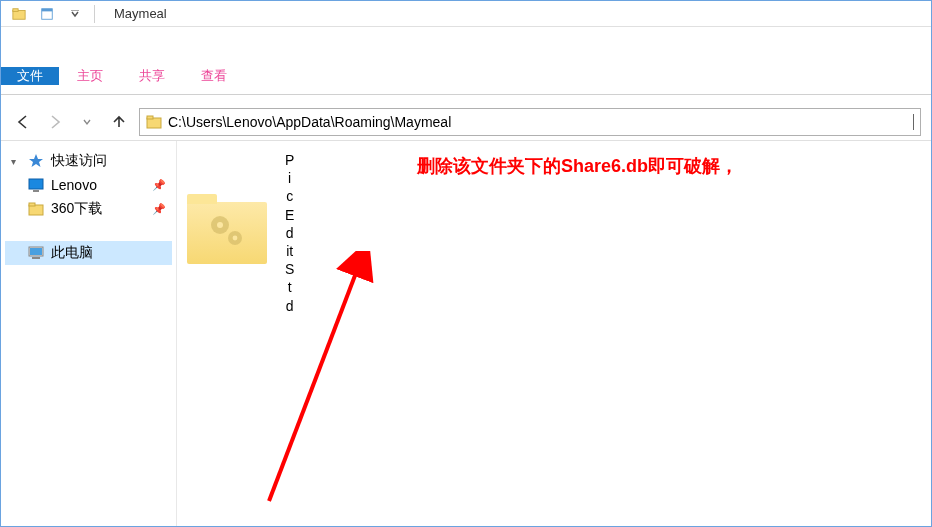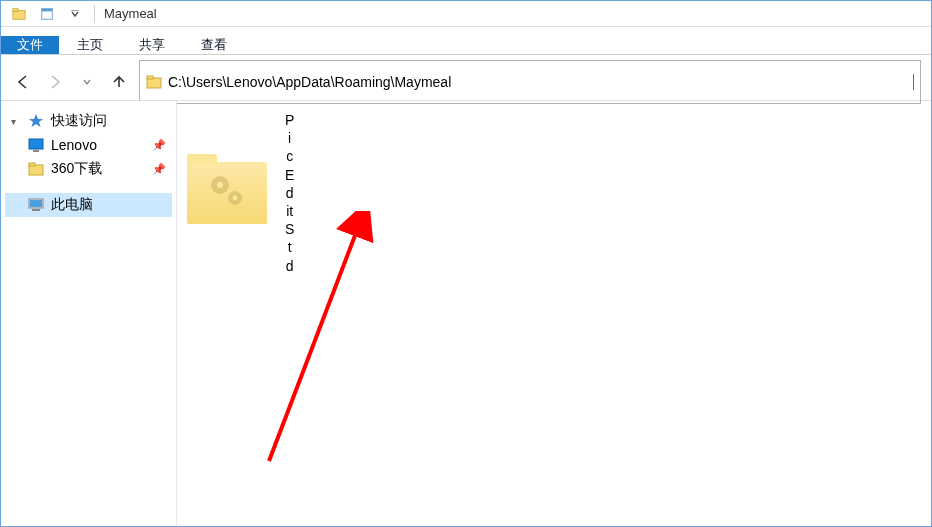--- a/index.html
+++ b/index.html
@@ -2,36 +2,36 @@
 <html><head>
   <meta charset="utf-8">
   <style>
     * { margin: 0; padding: 0; box-sizing: border-box; font-family: "Microsoft YaHei", "Segoe UI", sans-serif; }
     body { width: 932px; height: 527px; background: #fff; overflow: hidden; position: relative; border: 1px solid #6aa3e0; }
     
     
     .titlebar { height: 26px; background: #fff; display: flex; align-items: center; padding-left: 6px; gap: 4px; border-bottom: 1px solid #e0e0e0; }
     .tb-icon { width: 16px; height: 16px; display: flex; align-items: center; justify-content: center; }
     .tb-sep { width: 1px; height: 18px; background: #d0d0d0; margin: 0 3px; }
-    .tb-title { font-size: 13px; color: #333; margin-left: 2px; }
+    .tb-title { font-size: 13px; color: #333; margin-left: 12px; }
     .qat-btn { width: 24px; height: 22px; display: flex; align-items: center; justify-content: center; cursor: pointer; }
     
     
-    .ribbon { height: 28px; background: #fff; display: flex; align-items: flex-end; border-bottom: 1px solid #d0d0d0; }
+    .ribbon { height: 28px; background: #fff; display: flex; align-items: flex-start; border-bottom: 1px solid #d0d0d0; margin-top: 40px; }
     .file-tab { background: #1979ca; color: #fff; padding: 0 16px; display: flex; align-items: center; font-size: 13px; cursor: pointer; }
-    .ribbon-tab { padding: 0 18px; display: flex; align-items: center; font-size: 13px; color: #0f172a; cursor: pointer; }
+    .ribbon-tab { padding: 0 18px; display: flex; align-items: center; font-size: 13px; color: #ec4899; cursor: pointer; }
     
     
     .ribbon-content { height: 8px; background: #fff; }
     
     
     .navbar { height: 38px; background: #fff; display: flex; align-items: center; padding: 0 10px; gap: 8px; border-bottom: 1px solid #e0e0e0; }
     .nav-btn { width: 24px; height: 24px; display: flex; align-items: center; justify-content: center; cursor: pointer; color: #888; }
     .nav-btn.enabled { color: #333; }
-    .address { flex: 1; height: 44px; border: 1px solid #b0b0b0; display: flex; align-items: center; padding: 0 6px; gap: 6px; }
+    .address { flex: 1; height: 28px; border: 1px solid #b0b0b0; display: flex; align-items: center; padding: 0 6px; gap: 6px; }
     .addr-path { flex: 1; font-size: 14px; color: #000; border-right: 1px solid #666; padding-right: 2px; }
     
     
     .body { display: flex; height: calc(527px - 26px - 28px - 8px - 38px - 2px); }
     .sidebar { width: 176px; background: #fff; padding: 8px 4px; border-right: 1px solid #e8e8e8; }
     .side-item { display: flex; align-items: center; gap: 6px; padding: 3px 6px; font-size: 14px; color: #000; cursor: pointer; }
     .side-item.selected { background: #cce8ff; }
     .side-icon { width: 18px; height: 18px; display: flex; align-items: center; justify-content: center; flex: none; }
     .star { color: #3a88d6; }
     .pin { margin-left: auto; color: #888; font-size: 11px; }
@@ -152,21 +152,21 @@
       <span class="side-indent"></span>
       <span class="side-icon">
         <svg width="16" height="16" viewBox="0 0 16 16">
             <rect x="1" y="4" width="14" height="10" fill="#f7d873" stroke="#caa93f"></rect>
             <rect x="1" y="2" width="6" height="3" fill="#f7d873" stroke="#caa93f"></rect>
           </svg>
       </span>
       <span>360下载</span>
       <span class="pin">📌</span>
     </div>
-    <div class="side-item selected" style="margin-top:12px;">
+    <div class="side-item selected" style="margin-top:20px;">
       <span class="tree-arrow" style="visibility:hidden;">▸</span>
       <span class="side-icon">
         <svg width="16" height="16" viewBox="0 0 16 16">
             <rect x="1" y="2" width="14" height="9" fill="#e0e0e0" stroke="#888"></rect>
             <rect x="2" y="3" width="12" height="7" fill="#4aa0e0"></rect>
             <rect x="4" y="12" width="8" height="2" fill="#888"></rect>
           </svg>
       </span>
       <span>此电脑</span>
     </div>
@@ -189,20 +189,21 @@
               </svg>
             </span>
           </div>
         </div>
         <div class="file-label">PicEditStd</div>
       </div>
 
     </div>
 
     <div class="annotation">
+      <div>删除该文件夹下的Share6.db即可破解，</div>
     </div>
 
     <div class="arrow-wrap">
       <svg width="230" height="260" viewBox="0 0 230 260">
         <defs>
           <marker id="ah" markerWidth="12" markerHeight="12" refX="3" refY="5" orient="auto">
             <path d="M0 0 L10 5 L0 10 Z" fill="#ff0000"></path>
           </marker>
         </defs>
         <line x1="20" y1="250" x2="110" y2="14" stroke="#ff0000" stroke-width="4" marker-end="url(#ah)"></line>

